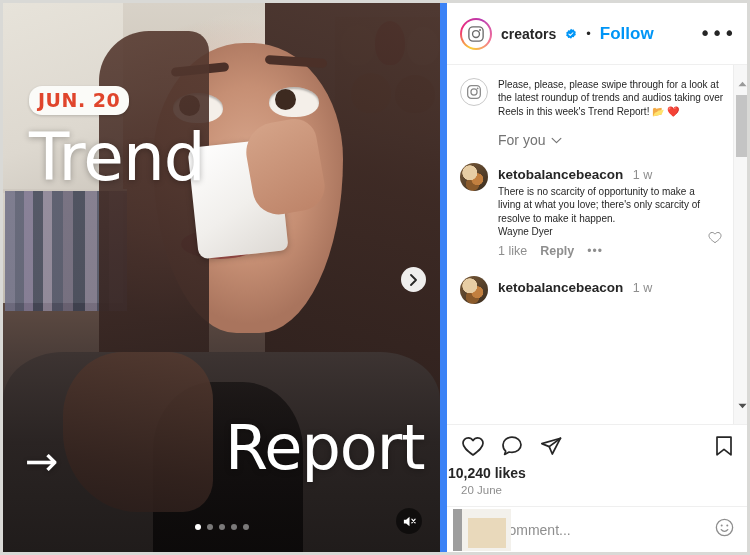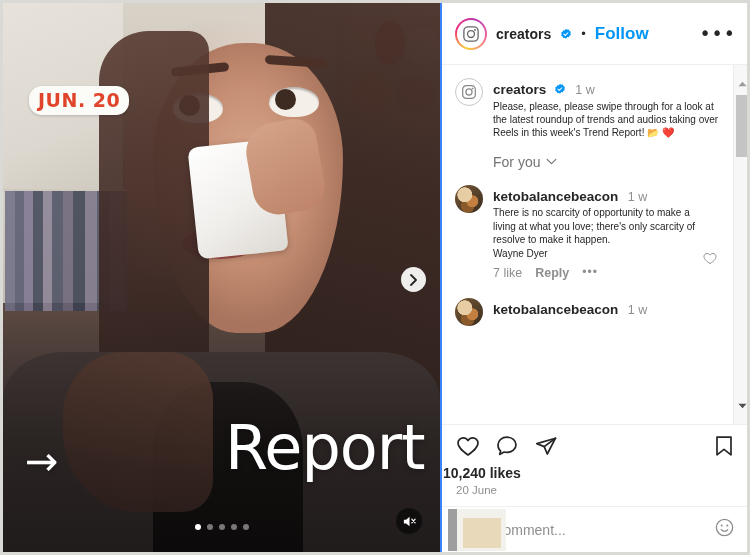--- a/index.html
+++ b/index.html
@@ -181,21 +181,21 @@
     background:rgba(0,0,0,.55);
     display:flex; align-items:center; justify-content:center;
     cursor:pointer;
   }
 
   
   .panel {
     position:absolute; left:437px; top:0;
     width:310px; height:549px;
     background:#fff;
-    border-left:2px solid #3b82f6;
+    border-left:7px solid #3b82f6;
     display:flex; flex-direction:column;
   }
   .post-header {
     height:62px; flex:0 0 62px;
     display:flex; align-items:center; gap:9px;
     padding:0 14px 0 13px;
     border-bottom:1px solid #efefef;
   }
   .ring-avatar {
     width:32px; height:32px; border-radius:50%;
@@ -357,20 +357,21 @@
     <div class="nose"></div>
     <div class="lips"></div>
     <div class="hair-left"></div>
     <div class="tissue"></div>
     <div class="hand"></div>
     <div class="jacket"></div>
     <div class="jacket-shade"></div>
     <div class="hair-strand"></div>
 
     <div class="date-badge">JUN. 20</div>
+    <div class="overlay-word trend">Trend</div>
     <div class="overlay-word report">Report</div>
     <div class="arrow-overlay">→</div>
 
     <div class="next-btn">
       <svg width="9" height="12" viewBox="0 0 9 12">
         <path d="M2 1 L7 6 L2 11" fill="none" stroke="#262626" stroke-width="1.8" stroke-linecap="round" stroke-linejoin="round"></path>
       </svg>
     </div>
 
     <div class="dots">
@@ -416,28 +417,20 @@
 
         <div class="entry">
           <div class="entry-av plain">
             <svg width="16" height="16" viewBox="0 0 24 24">
               <rect x="2.5" y="2.5" width="19" height="19" rx="5.5" fill="none" stroke="#8a8a8a" stroke-width="1.9"></rect>
               <circle cx="12" cy="12" r="4.6" fill="none" stroke="#8a8a8a" stroke-width="1.9"></circle>
               <circle cx="17.4" cy="6.7" r="1.35" fill="#8a8a8a"></circle>
             </svg>
           </div>
           <div class="entry-body">
-            <div class="entry-line1">
-              <span class="entry-user">creators</span>
-              <svg class="verified" style="vertical-align:-1px;margin-left:3px" viewBox="0 0 24 24">
-                <path d="M12 1.5l2.5 2.1 3.2-.5 1.1 3.1 2.9 1.5-1 3.1 1 3.1-2.9 1.5-1.1 3.1-3.2-.5L12 21.5l-2.5-2.1-3.2.5-1.1-3.1L2.3 15.3l1-3.1-1-3.1 2.9-1.5 1.1-3.1 3.2.5z" fill="#0095f6"></path>
-                <path d="M7.8 12.2l2.7 2.7 5.4-5.4" fill="none" stroke="#fff" stroke-width="2.1" stroke-linecap="round" stroke-linejoin="round"></path>
-              </svg>
-              <span class="entry-time">1 w</span>
-            </div>
             <div class="entry-text">Please, please, please swipe through for a look at the latest roundup of trends and audios taking over Reels in this week's Trend Report! 📂 ❤️</div>
             <div class="for-you">
               <span>For you</span>
               <svg width="11" height="7" viewBox="0 0 12 8">
                 <path d="M1 1.5 L6 6.5 L11 1.5" fill="none" stroke="#737373" stroke-width="1.3" stroke-linecap="round" stroke-linejoin="round"></path>
               </svg>
             </div>
           </div>
         </div>
 
@@ -445,21 +438,21 @@
           <div class="entry" style="margin-bottom:6px">
             <div class="entry-av photo"></div>
             <div class="entry-body">
               <div class="entry-line1">
                 <span class="entry-user">ketobalancebeacon</span>
                 <span class="entry-time">1 w</span>
               </div>
               <div class="entry-text">There is no scarcity of opportunity to make a living at what you love; there's only scarcity of resolve to make it happen.
 Wayne Dyer</div>
               <div class="entry-meta">
-                <span>7 like</span>
+                <span>1 like</span>
                 <span class="rep">Reply</span>
                 <span class="meta-dots">•••</span>
               </div>
             </div>
           </div>
           <svg class="heart-sm" viewBox="0 0 24 24" style="margin-top:46px">
             <path d="M12 20.5C7 16.8 3 13.8 3 9.9 3 7.2 5.1 5.2 7.6 5.2c1.7 0 3.3 1 4.4 2.5 1.1-1.5 2.7-2.5 4.4-2.5C18.9 5.2 21 7.2 21 9.9c0 3.9-4 6.9-9 10.6z" fill="none" stroke="#8e8e8e" stroke-width="1.5" stroke-linejoin="round"></path>
           </svg>
         </div>
 

